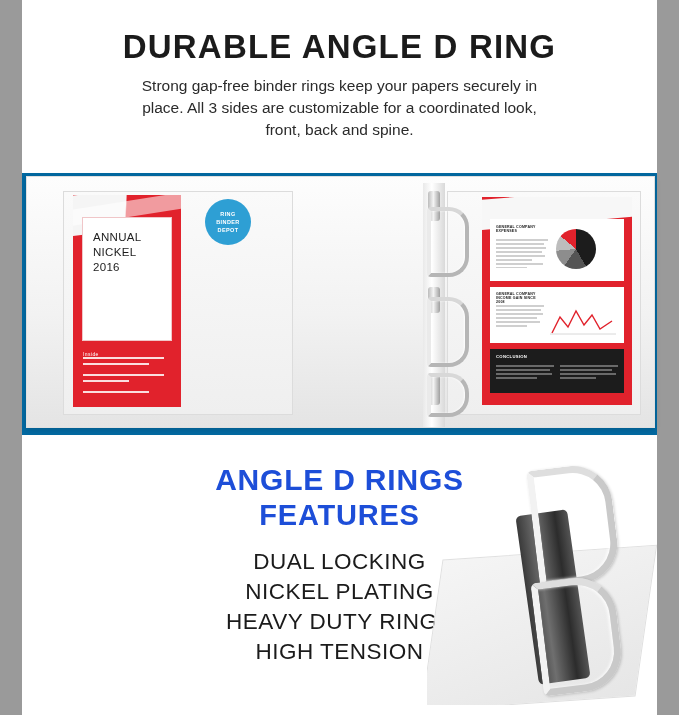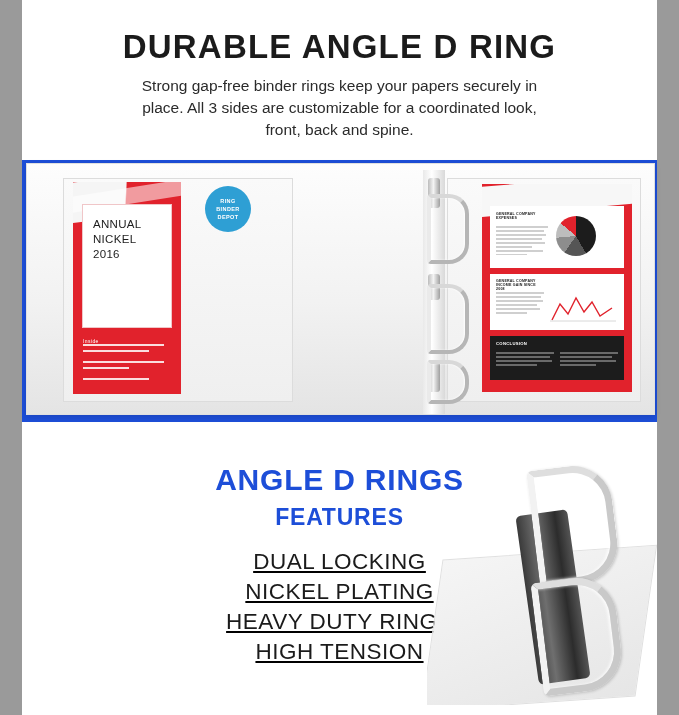--- a/index.html
+++ b/index.html
@@ -47,25 +47,25 @@
     color: #2b2b2b;
     line-height: 1.42;
     margin: 0 auto;
     width: 430px;
     font-weight: 400;
   }
 
   
   .binder-photo {
     position: absolute;
-    top: 160px;
+    top: 173px;
     left: 22px;
     width: 635px;
     height: 262px;
-    background: #1d4ed8;
+    background: #0369a1;
   }
   .binder-body {
     position: absolute;
     top: 3px;
     left: 4px;
     width: 627px;
     height: 250px;
     background: linear-gradient(180deg,#fdfdfd 0%,#f2f2f2 55%,#e4e4e4 100%);
     border: 1px solid #e0e0e0;
     box-shadow: 0 2px 6px rgba(0,0,0,.12);
@@ -261,26 +261,25 @@
     text-align: center;
   }
   .lower-title {
     font-size: 30px;
     font-weight: bold;
     color: #1d4ed8;
     letter-spacing: .8px;
     line-height: 1.18;
     margin: 0;
   }
-  .lower-title .l2 { font-size: 23px; }
+  .lower-title .l2 { font-size: 29px; }
   .feature-list {
     margin: 14px 0 0 0;
     padding: 0;
     list-style: none;
-    text-decoration: underline;
   }
   .feature-list li {
     font-size: 22.5px;
     color: #1b1b1b;
     letter-spacing: .5px;
     line-height: 1.33;
   }
 
   
   .ring-photo {

